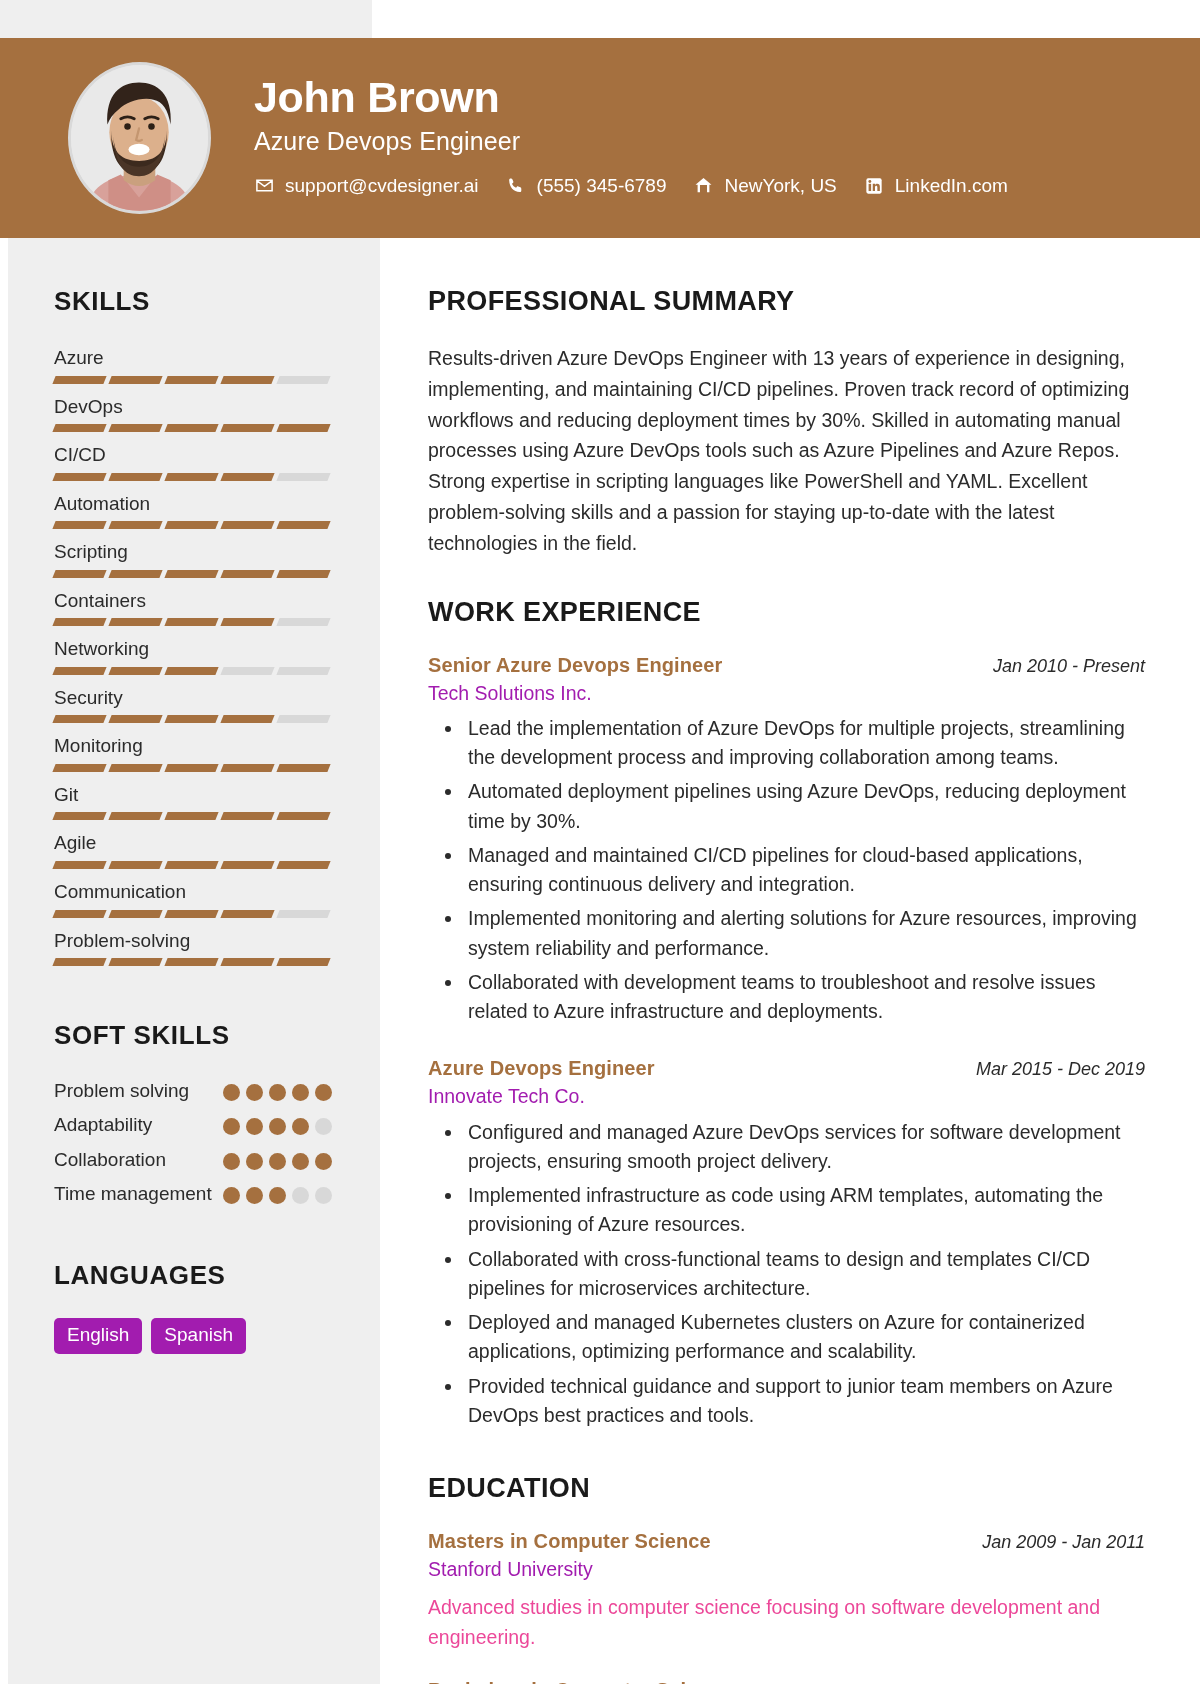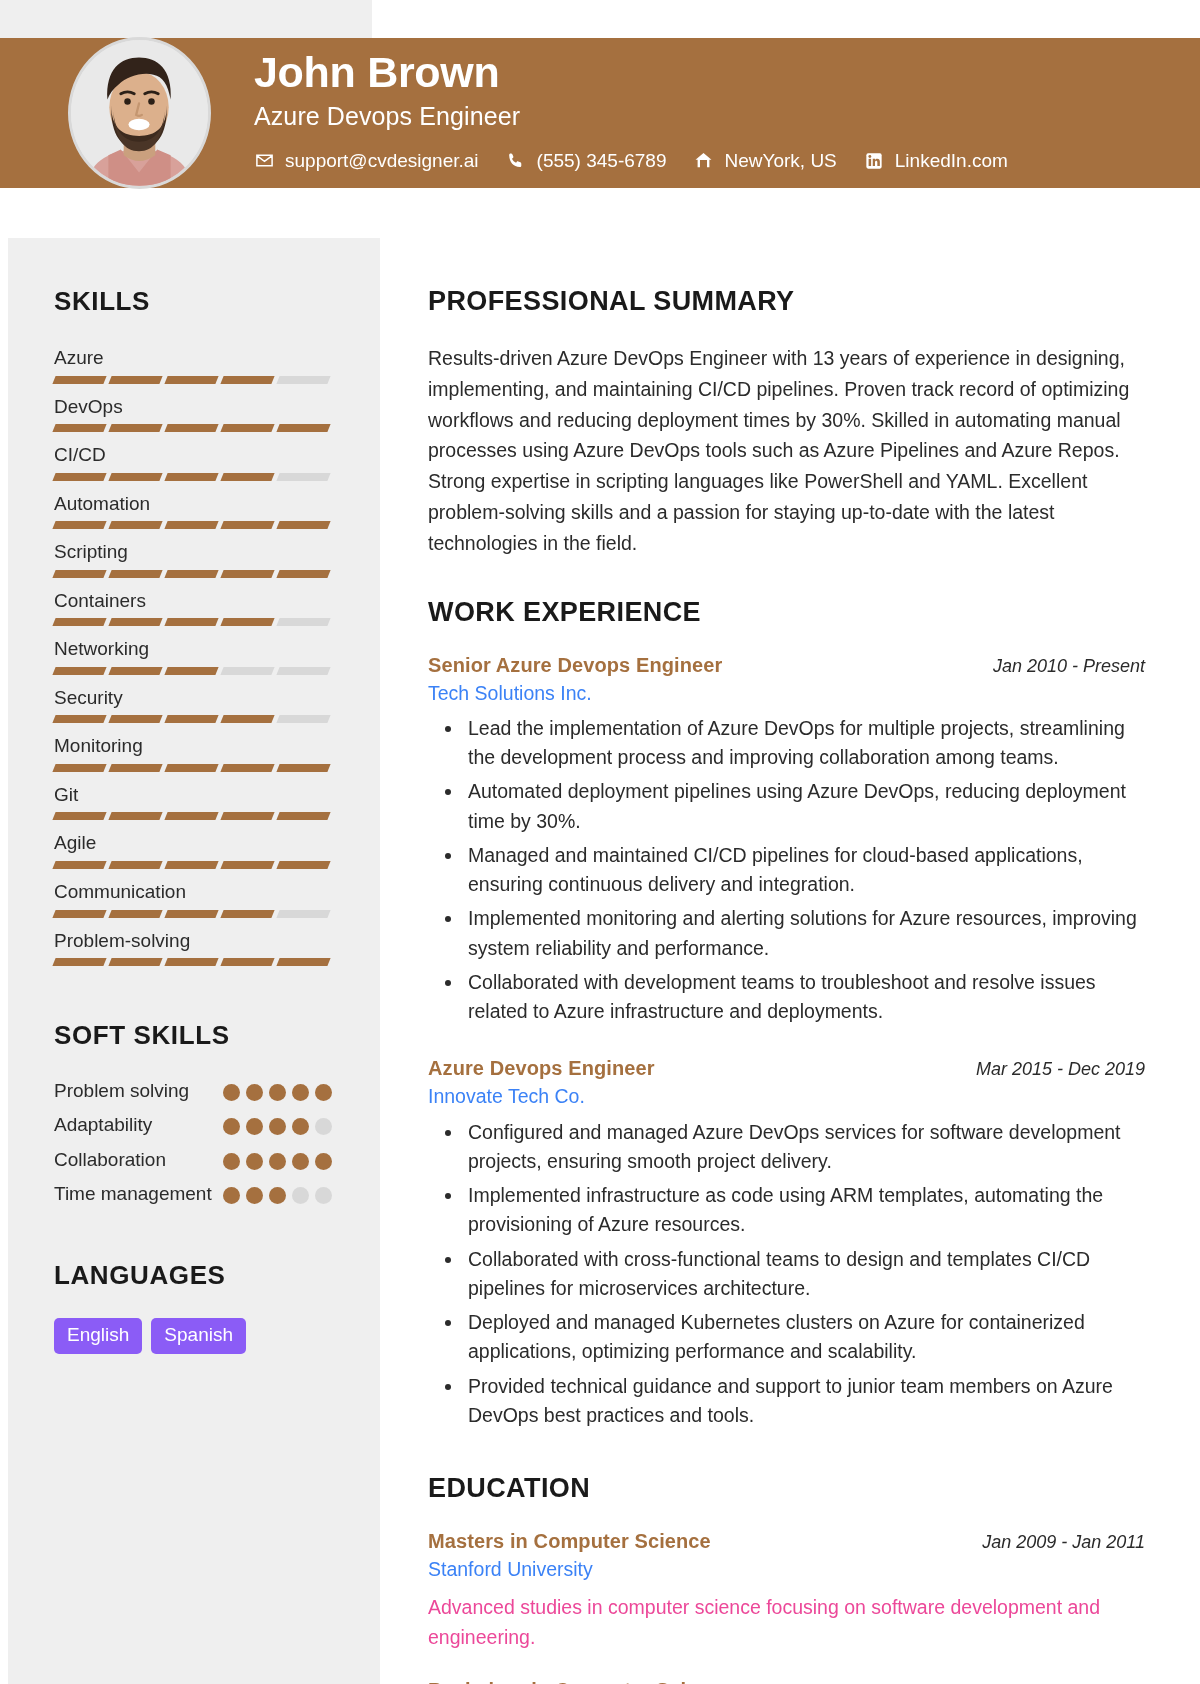--- a/index.html
+++ b/index.html
@@ -33,21 +33,21 @@
     width: 372px;
     height: 38px;
     background: #efefef;
   }
 
   
   .header {
     position: absolute;
     top: 38px; left: 0;
     width: 1200px;
-    height: 150px;
+    height: 200px;
     background: #a5703f;
     display: flex;
     align-items: center;
     padding-left: 68px;
   }
 
   .avatar {
     width: 143px;
     height: 152px;
     border-radius: 50%;
@@ -185,21 +185,21 @@
   }
   .dot.on { background: #a5703f; }
 
   
   .lang-wrap {
     display: flex;
     flex-wrap: wrap;
     gap: 9px;
   }
   .lang-pill {
-    background: #8b5cf6;
+    background: #a21caf;
     color: #ffffff;
     font-size: 19px;
     padding: 5px 13px 7px;
     border-radius: 5px;
     line-height: 1.25;
     text-align: right;
   }
 
   .block-gap-lg { height: 45px; }
   .block-gap-md { height: 38px; }
@@ -226,21 +226,21 @@
   }
   .entry-date {
     font-size: 18px;
     font-style: italic;
     color: #2b2b2b;
     white-space: nowrap;
     flex: 0 0 auto;
   }
   .entry-org {
     font-size: 19.5px;
-    color: #3b82f6;
+    color: #a21caf;
     margin-top: 2px;
     line-height: 1.45;
   }
   .entry-desc {
     font-size: 19.5px;
     color: #ec4899;
     line-height: 1.52;
     margin-top: 10px;
   }
   ul.bullets {

